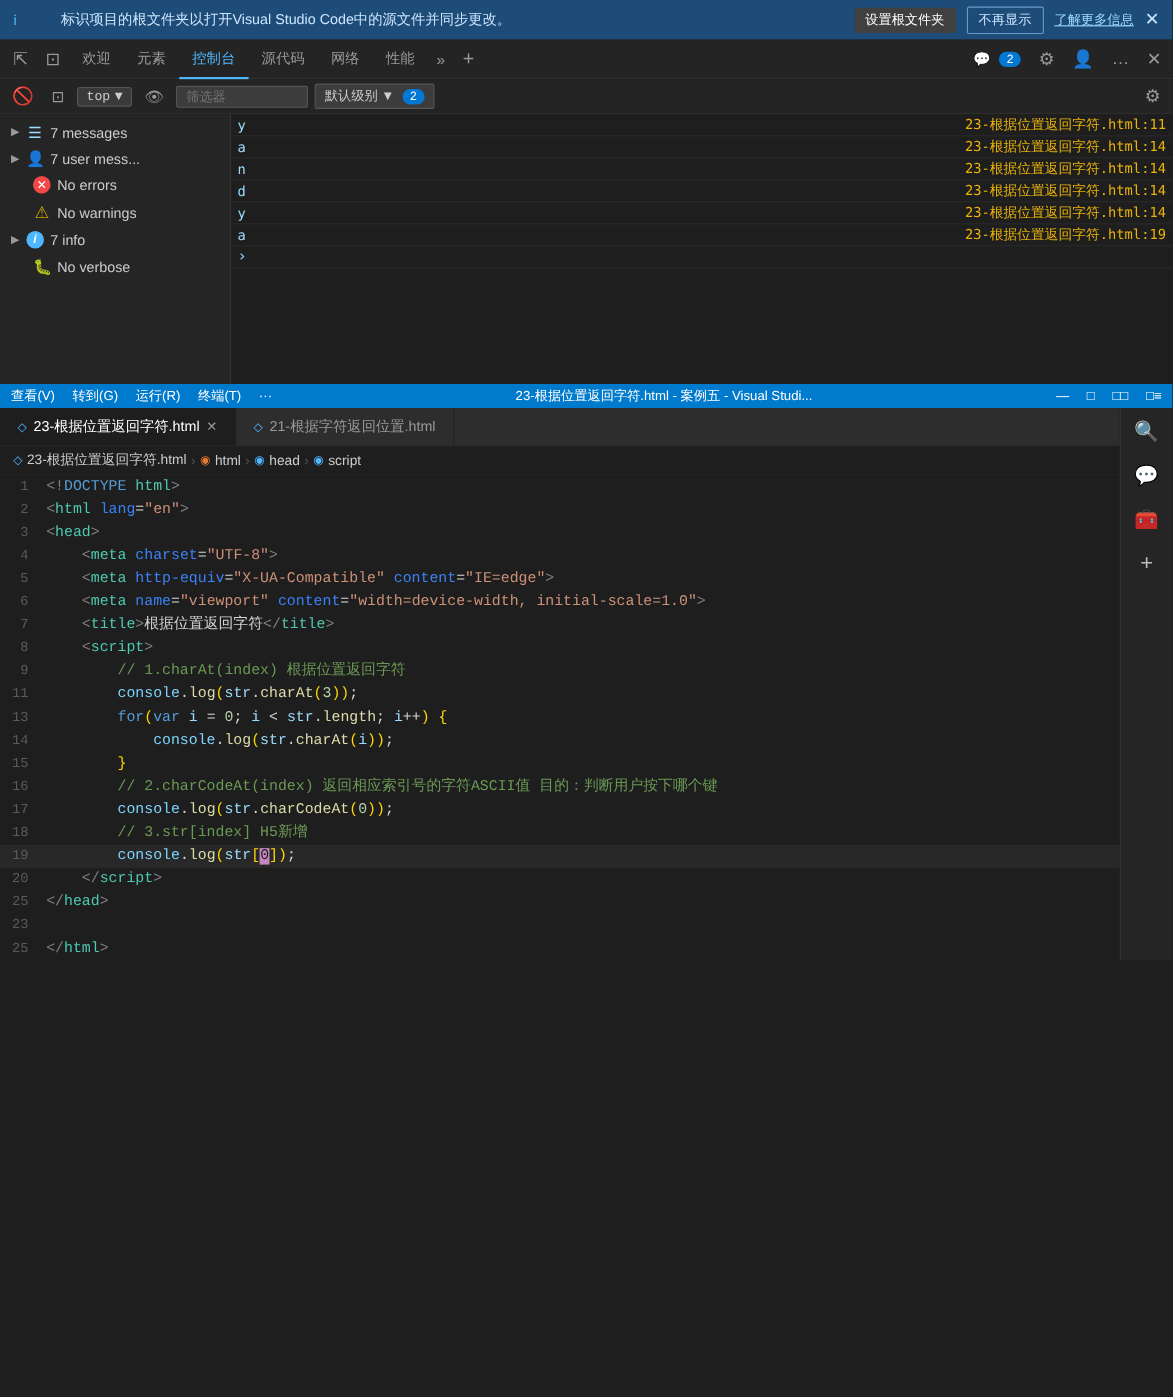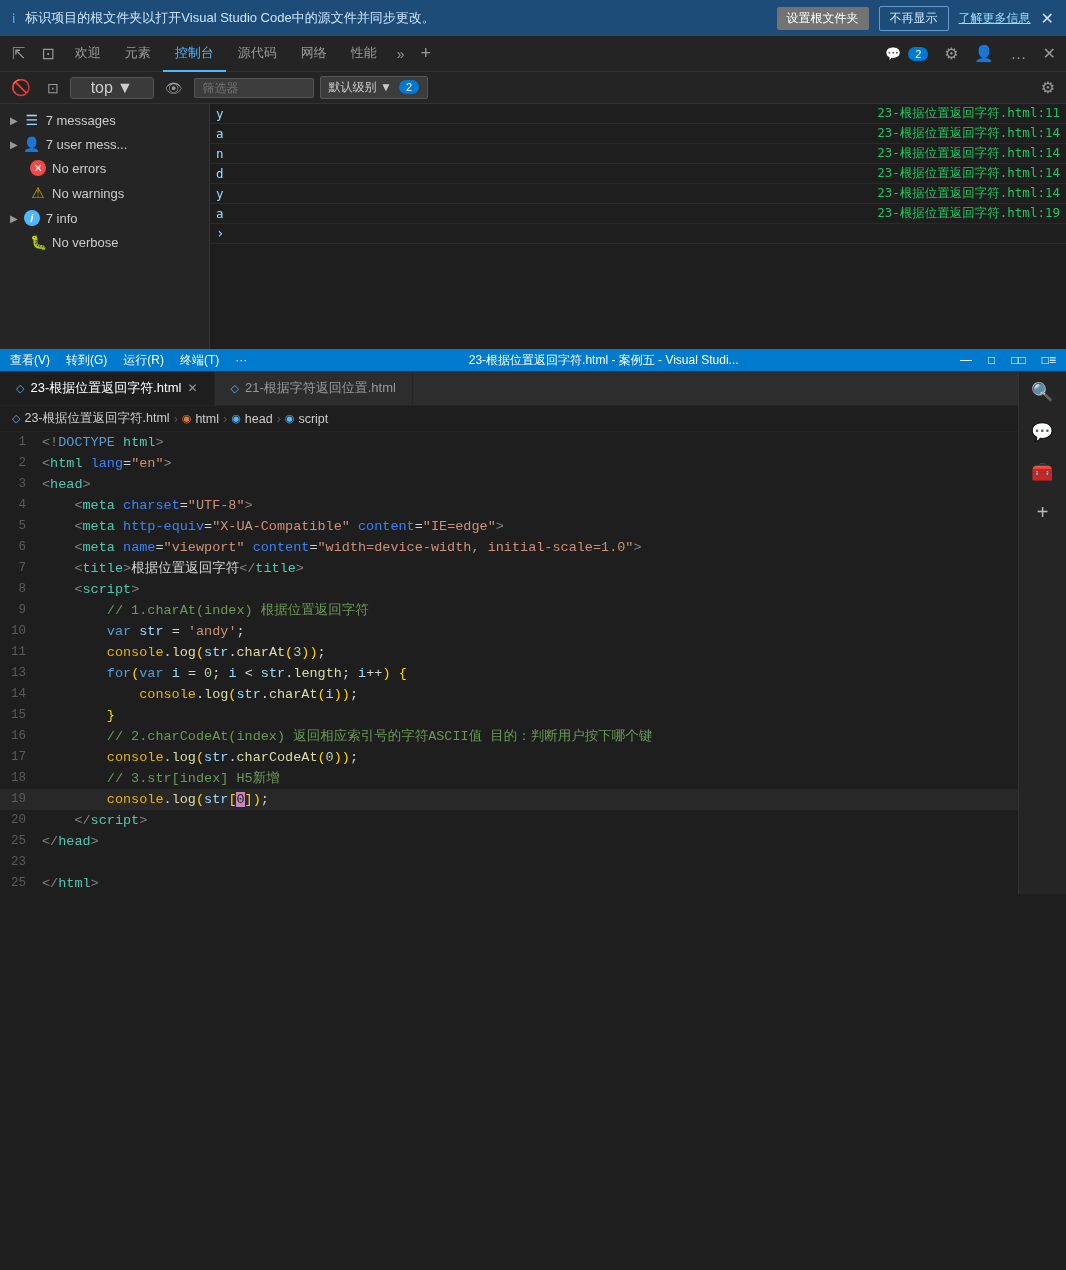--- a/index.html
+++ b/index.html
@@ -5,23 +5,23 @@
     * { margin: 0; padding: 0; box-sizing: border-box; }
     body { width: 1066px; height: 1270px; overflow: hidden; font-family: 'Segoe UI', sans-serif; background: #1e1e1e; }
 
     
     .notif-bar {
       display: flex; align-items: center;
       background: #1e4c78; color: #cce5ff;
       padding: 6px 12px; font-size: 13px; gap: 10px;
       height: 36px;
     }
-    .notif-bar .notif-text { flex: 1; }
+    .notif-bar .notif-text { flex: 1; margin-left: 30px; }
     .notif-btn {
-      background: #737373; color: white; border: none;
+      background: #404040; color: white; border: none;
       padding: 3px 10px; border-radius: 2px; font-size: 12px; cursor: pointer;
     }
     .notif-btn-outline {
       background: transparent; color: #cce5ff; border: 1px solid #6699cc;
       padding: 3px 10px; border-radius: 2px; font-size: 12px; cursor: pointer;
     }
     .notif-link { color: #9cdcfe; font-size: 12px; cursor: pointer; text-decoration: underline; }
     .notif-close { color: #cce5ff; cursor: pointer; font-size: 16px; background: none; border: none; }
 
     
@@ -52,22 +52,22 @@
       display: flex; align-items: center;
       background: #242424; border-bottom: 1px solid #333;
       height: 32px; padding: 0 6px; gap: 6px;
     }
     .console-toolbar button {
       background: none; border: none; color: #999; cursor: pointer;
       padding: 3px 5px; font-size: 13px;
     }
     .console-toolbar .top-badge {
       background: #3a3a3a; color: #ccc; border: 1px solid #555;
-      padding: 1px 20px; border-radius: 3px; font-size: 16px; cursor: pointer;
-      display: flex; align-items: center; gap: 4px;
+      padding: 1px 8px; border-radius: 3px; font-size: 12px; cursor: pointer;
+      display: flex; align-items: center; gap: 4px; font-family: Liberation Mono, monospace;
     }
     .filter-input {
       background: #3c3c3c; border: 1px solid #555; color: #ccc;
       padding: 2px 8px; font-size: 12px; border-radius: 2px; width: 120px;
     }
     .level-select {
       background: #3c3c3c; border: 1px solid #555; color: #ccc;
       padding: 2px 8px; font-size: 12px; border-radius: 2px; cursor: pointer;
     }
     .settings-btn { margin-left: auto; }
@@ -101,21 +101,21 @@
       flex: 1; overflow-y: auto; font-size: 12.5px; font-family: monospace;
       color: #d4d4d4; background: #1e1e1e;
     }
     .console-row {
       display: flex; align-items: flex-start;
       border-bottom: 1px solid #2a2a2a; padding: 1px 6px;
       min-height: 20px;
     }
     .console-row .val { flex: 1; color: #9cdcfe; padding: 1px 0; }
     .console-row .val.num { color: #b5cea8; }
-    .console-row .file-link { color: #22c55e; cursor: pointer; margin-left: auto; white-space: nowrap; }
+    .console-row .file-link { color: #eab308; cursor: pointer; margin-left: auto; white-space: nowrap; }
     .expand-icon { color: #9cdcfe; font-size: 14px; cursor: pointer; padding: 0 4px 0 0; }
 
     
     .status-bar {
       background: #007acc; color: white;
       height: 22px; display: flex; align-items: center; padding: 0 10px;
       font-size: 12px; gap: 16px;
     }
     .status-bar span { cursor: pointer; }
 
@@ -169,21 +169,21 @@
     
     .kw { color: #569cd6; }
     .tag { color: #4ec9b0; }
     .attr { color: #3b82f6; }
     .str { color: #ce9178; }
     .comment { color: #6a9955; }
     .fn { color: #dcdcaa; }
     .num { color: #b5cea8; }
     .op { color: #d4d4d4; }
     .var { color: #9cdcfe; }
-    .cn { color: #eab308; }
+    .cn { color: #7dd3fc; }
     .bracket { color: #ffd700; }
     .lt { color: #808080; }
     .cursor-highlight { background: #c586c0; color: #1e1e1e; }
 
     .main-layout { display: flex; position: relative; }
     .main-content { flex: 1; }
   </style>
 </head>
 <body>
 
@@ -387,24 +387,20 @@
       </div>
       <div class="code-line">
         <span class="line-num">8</span>
         <span class="line-content">    <span class="lt">&lt;</span><span class="tag">script</span><span class="lt">&gt;</span></span>
       </div>
       <div class="code-line">
         <span class="line-num">9</span>
         <span class="line-content">        <span class="comment">// 1.charAt(index) 根据位置返回字符</span></span>
       </div>
       <div class="code-line">
-        <span class="line-num">10</span>
-        <span class="line-content">        <span class="kw">var</span> <span class="var">str</span> <span class="op">=</span> <span class="str">'andy'</span><span class="op">;</span></span>
-      </div>
-      <div class="code-line">
         <span class="line-num">11</span>
         <span class="line-content">        <span class="cn">console</span><span class="op">.</span><span class="fn">log</span><span class="bracket">(</span><span class="var">str</span><span class="op">.</span><span class="fn">charAt</span><span class="bracket">(</span><span class="num">3</span><span class="bracket">))</span><span class="op">;</span></span>
       </div>
       <div class="code-line">
         <span class="line-num">13</span>
         <span class="line-content">        <span class="kw">for</span><span class="bracket">(</span><span class="kw">var</span> <span class="var">i</span> <span class="op">=</span> <span class="num">0</span><span class="op">;</span> <span class="var">i</span> <span class="op">&lt;</span> <span class="var">str</span><span class="op">.</span><span class="fn">length</span><span class="op">;</span> <span class="var">i</span><span class="op">++</span><span class="bracket">)</span> <span class="bracket">{</span></span>
       </div>
       <div class="code-line">
         <span class="line-num">14</span>
         <span class="line-content">            <span class="cn">console</span><span class="op">.</span><span class="fn">log</span><span class="bracket">(</span><span class="var">str</span><span class="op">.</span><span class="fn">charAt</span><span class="bracket">(</span><span class="var">i</span><span class="bracket">))</span><span class="op">;</span></span>

